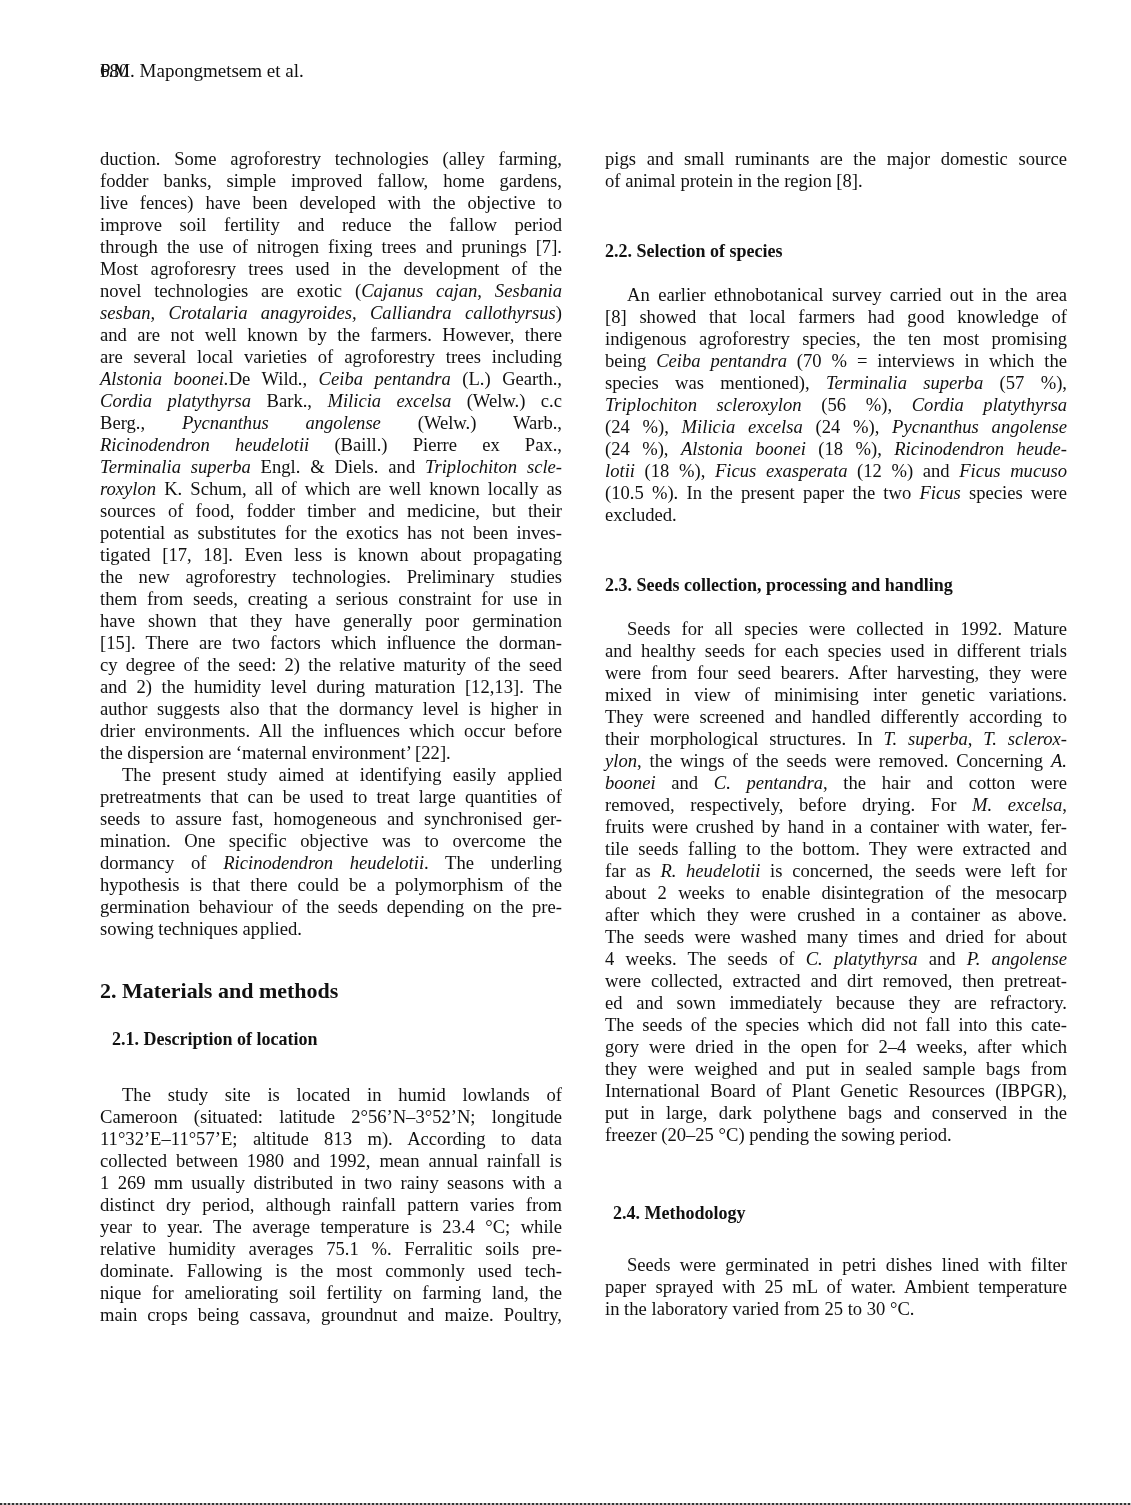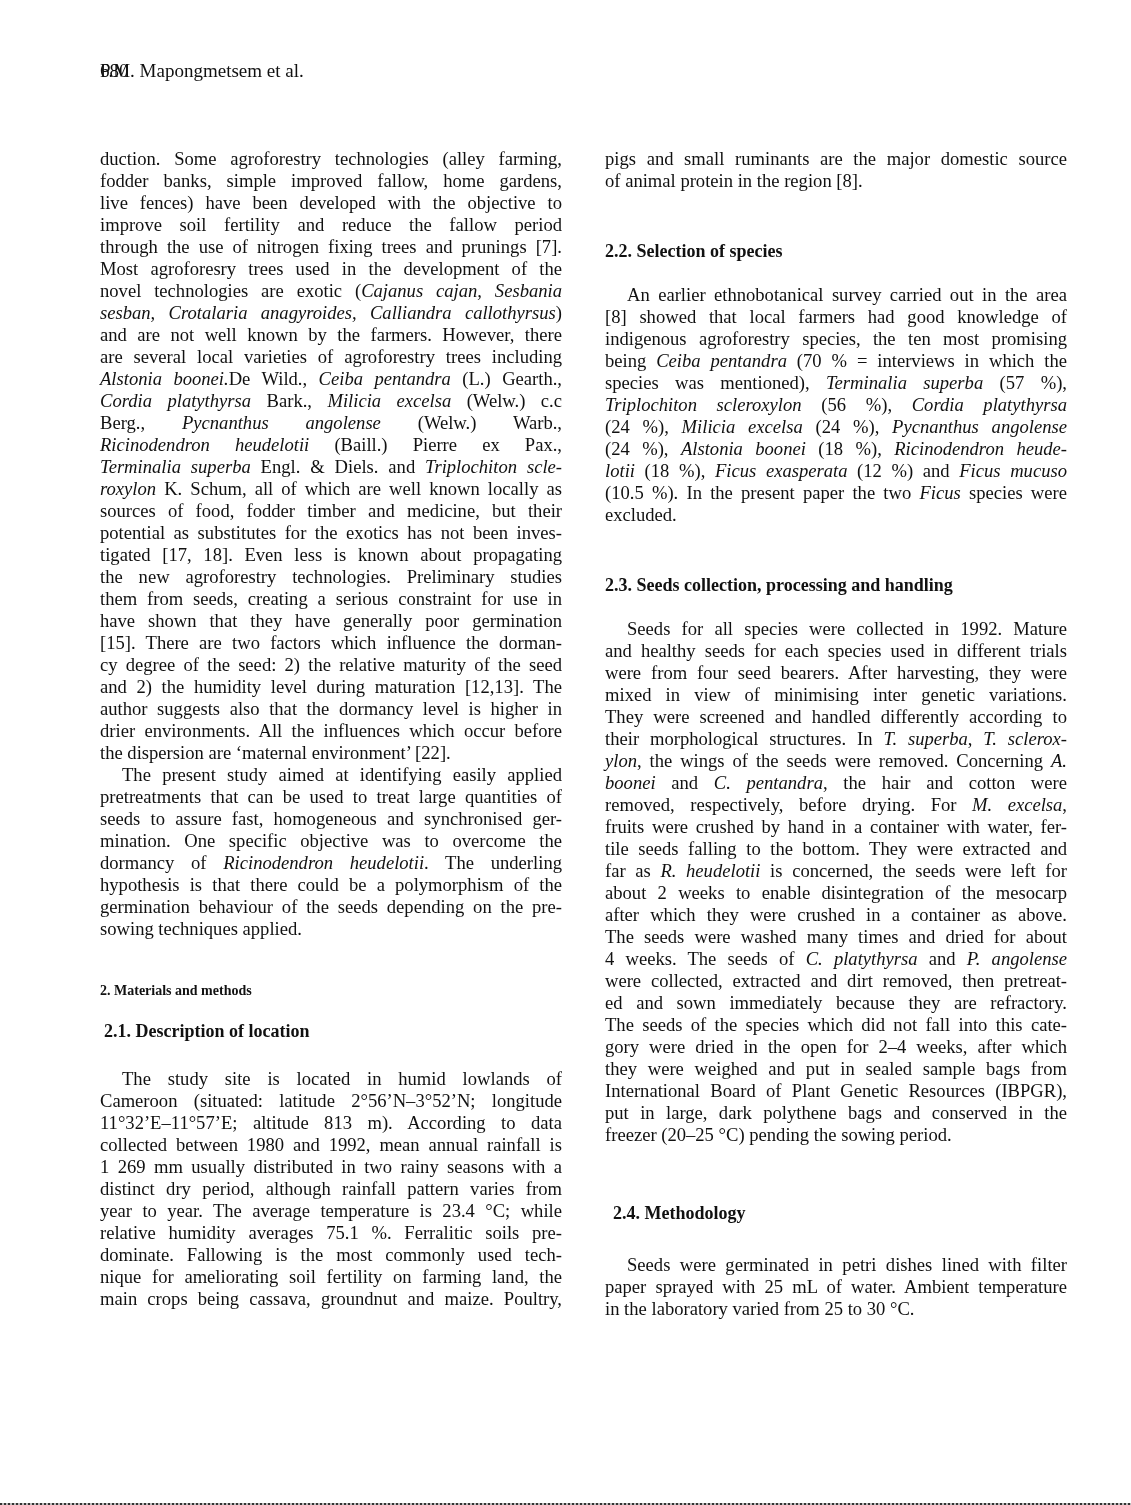--- a/index.html
+++ b/index.html
@@ -10,21 +10,21 @@
   .page-num { position: absolute; left: 0; top: 0; }
   .running-title { position: absolute; left: 0; right: 0; top: 0; }
   .col { position: absolute; width: 462px; }
   .col-left { left: 100px; top: 148px; }
   .col-right { left: 605px; top: 148px; }
   .line { display: block; height: 22px; line-height: 22px; font-size: 18.6px;
           text-align: justify; text-align-last: justify; white-space: nowrap; }
   .line.last { text-align-last: left; }
   .line.indent { text-indent: 22px; }
   .gap { display: block; }
-  .h1 { display: block; font-weight: bold; font-size: 14px; line-height: 26px; }
+  .h1 { display: block; font-weight: bold; font-size: 22px; line-height: 26px; }
   .h2 { display: block; font-weight: bold; font-size: 18px; line-height: 22px; }
   i, em { font-style: italic; }
   .bottom-rule { position: absolute; left: 0; right: 0; bottom: 0; height: 2px;
                  background: repeating-linear-gradient(90deg, #333 0 2px, #bbb 2px 4px); }
 </style>
 </head>
 <body>
 
 <header class="running-head">
   <span class="page-num">680</span>
@@ -68,21 +68,21 @@
       <span class="line">seeds to assure fast, homogeneous and synchronised ger-</span>
       <span class="line">mination. One specific objective was to overcome the</span>
       <span class="line">dormancy of <i>Ricinodendron heudelotii</i>. The underling</span>
       <span class="line">hypothesis is that there could be a polymorphism of the</span>
       <span class="line">germination behaviour of the seeds depending on the pre-</span>
       <span class="line last">sowing techniques applied.</span>
     </div>
   <div class="gap" style="height:38px"></div>
   <h2 class="h1" style="margin:0">2. Materials and methods</h2>
   <div class="gap" style="height:12px"></div>
-  <h3 class="h2" style="margin:4px">2.1. Description of location</h3>
+  <h3 class="h2" style="margin:12px">2.1. Description of location</h3>
   <div class="gap" style="height:22px"></div>
   <div id="lp3">
       <span class="line indent">The study site is located in humid lowlands of</span>
       <span class="line">Cameroon (situated: latitude 2°56’N–3°52’N; longitude</span>
       <span class="line">11°32’E–11°57’E; altitude 813 m). According to data</span>
       <span class="line">collected between 1980 and 1992, mean annual rainfall is</span>
       <span class="line">1 269 mm usually distributed in two rainy seasons with a</span>
       <span class="line">distinct dry period, although rainfall pattern varies from</span>
       <span class="line">year to year. The average temperature is 23.4 °C; while</span>
       <span class="line">relative humidity averages 75.1 %. Ferralitic soils pre-</span>

